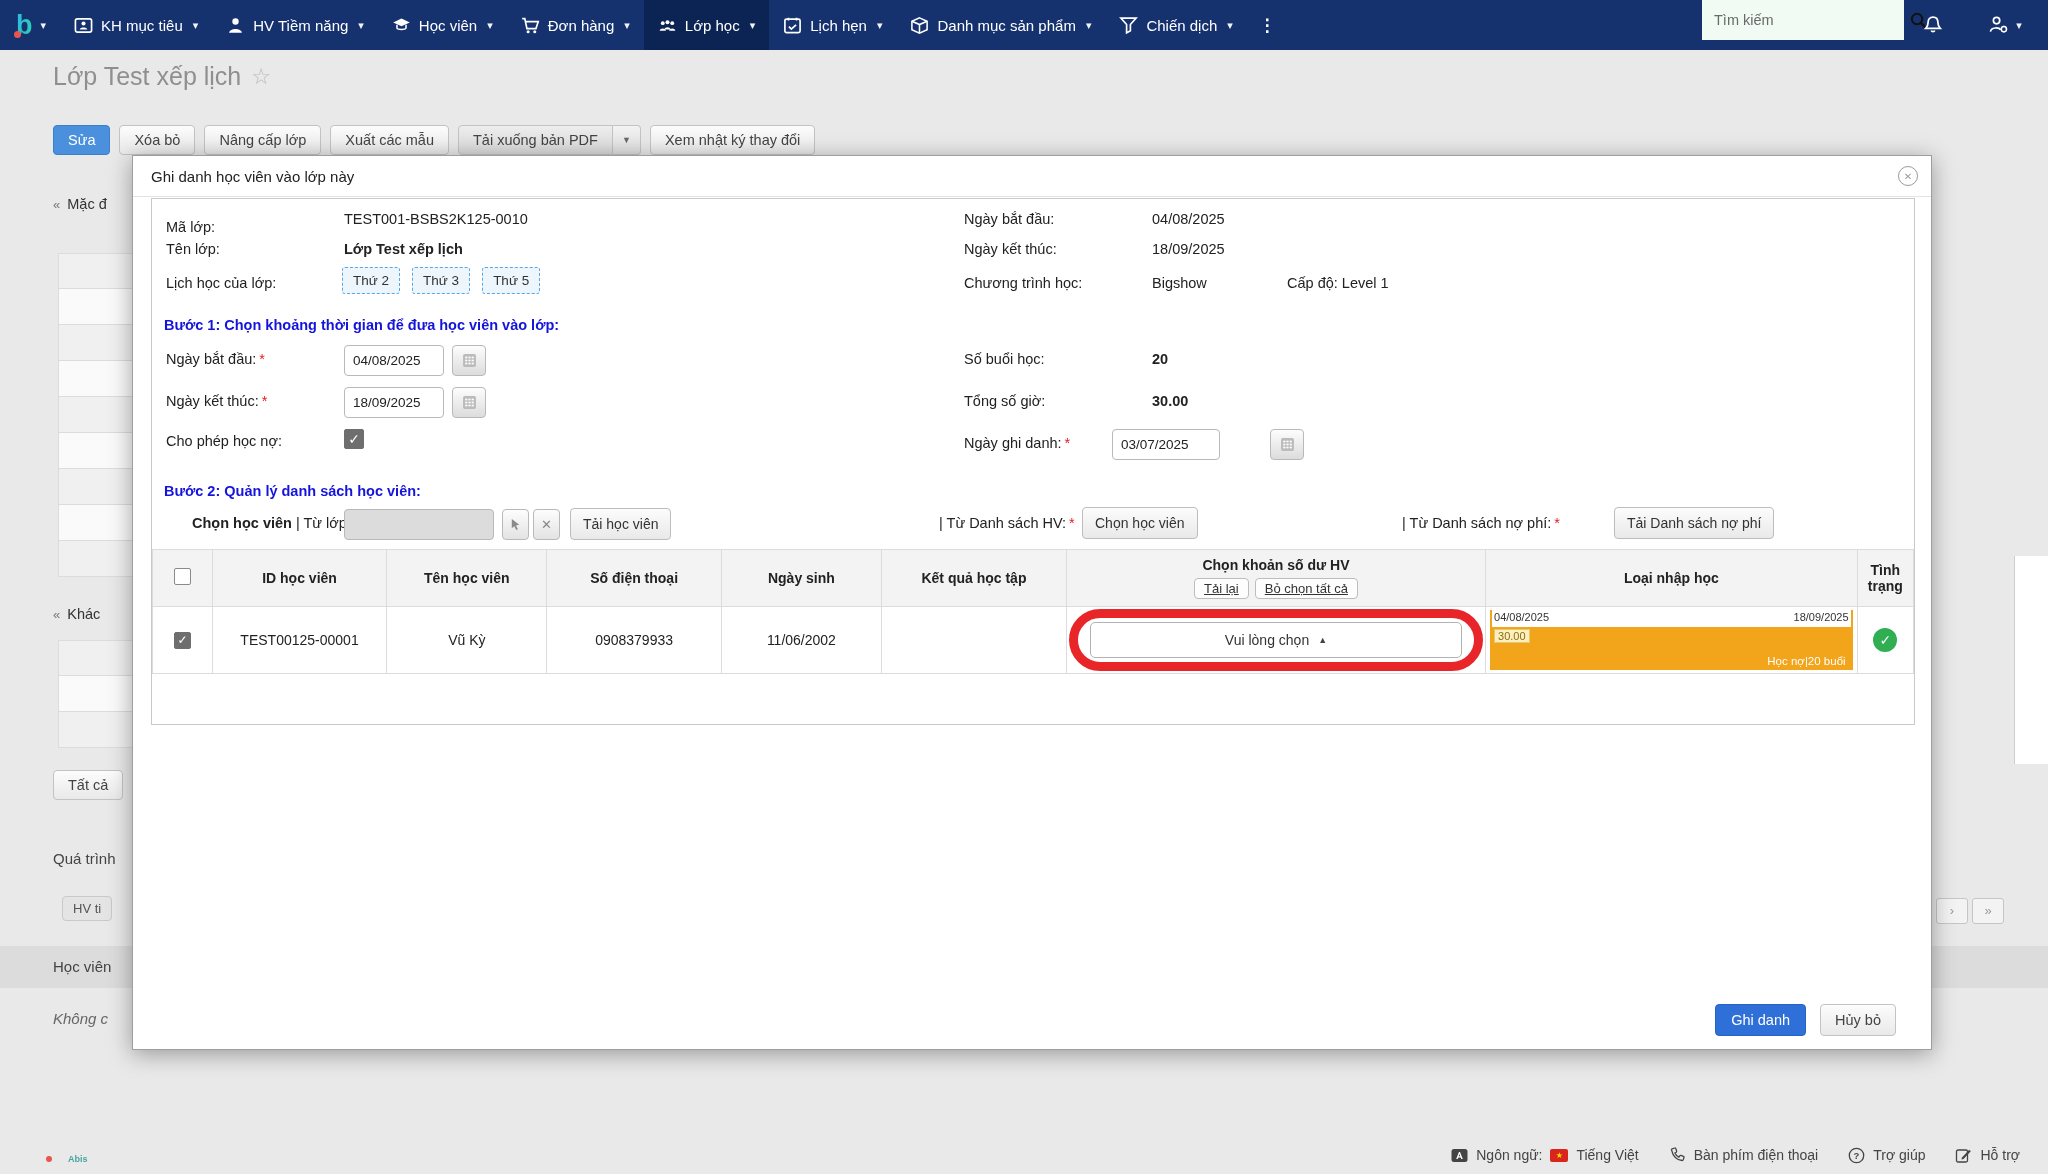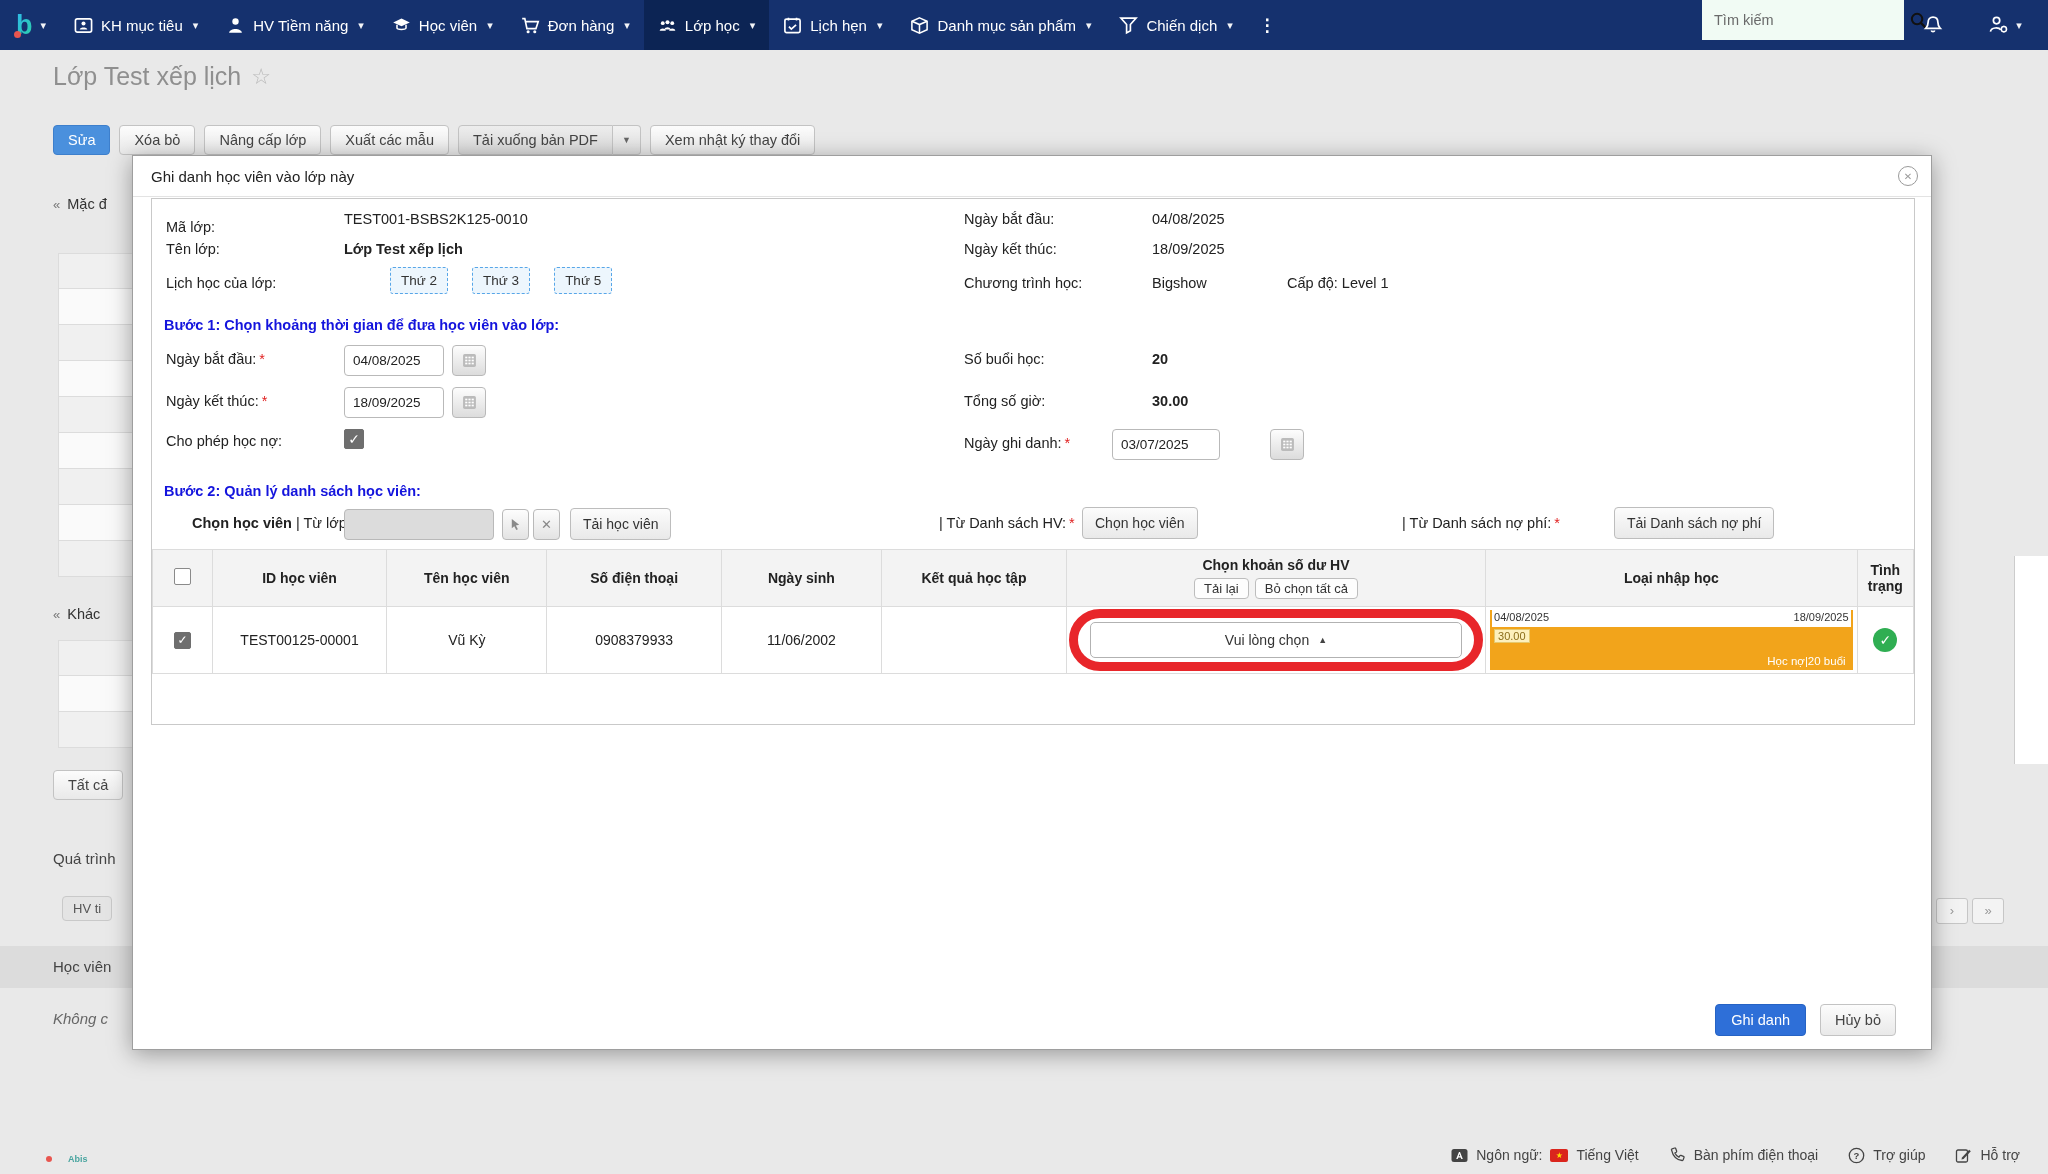--- a/index.html
+++ b/index.html
@@ -78,21 +78,21 @@
     display:flex; align-items:center; padding:0 18px; font-size:15px; color:#222; }
   .modal-close { position:absolute; right:13px; top:10px; width:20px; height:20px; border-radius:50%;
     border:1.5px solid #9a9a9a; color:#9a9a9a; font-size:10px; display:flex; align-items:center; justify-content:center; cursor:pointer; }
 
   .inner { position:absolute; left:18px; top:42px; width:1764px; height:527px; border:1px solid #c9c9c9; }
   .lbl { position:absolute; font-size:14.5px; color:#222; white-space:nowrap; }
   .val { position:absolute; font-size:14.5px; color:#222; white-space:nowrap; }
   .bold { font-weight:bold; }
   .req { color:#e02020; margin-left:3px; }
   .step { position:absolute; color:#1414dd; font-weight:bold; font-size:14.5px; white-space:nowrap; }
-  .chips { position:absolute; display:flex; gap:24px;margin-left:48px; }
+  .chips { position:absolute; display:flex; gap:12px; }
   .chip { padding:5px 10px; border:1px dashed #57a6e8; background:#edf6fd; border-radius:3px; font-size:13.5px; color:#333; }
   .inp { position:absolute; height:31px; border:1px solid #b9b9b9; border-radius:4px; font-size:13.5px;
     padding:0 8px; color:#222; font-family:"Liberation Sans", sans-serif; }
   .inp:disabled, .inp.disabled { background:#dcdcdc; }
   .calbtn { position:absolute; width:34px; height:31px; border:1px solid #b9b9b9; border-radius:4px;
     background:linear-gradient(#fdfdfd,#dcdcdc); display:flex; align-items:center; justify-content:center; cursor:pointer; }
   .sqbtn { position:absolute; width:27px; height:31px; border:1px solid #b9b9b9; border-radius:4px;
     background:linear-gradient(#fdfdfd,#e3e3e3); display:flex; align-items:center; justify-content:center;
     color:#888; font-size:13px; cursor:pointer; }
   .formbtn { position:absolute; height:32px; background:linear-gradient(#fcfcfc,#e9e9e9); border:1px solid #bdbdbd;
@@ -102,21 +102,21 @@
   .cb.checked { background:#6e6e6e; border-color:#6e6e6e; color:#fff; }
   .cb.big { width:20px; height:20px; font-size:14px; }
 
   
   .stu-table { position:absolute; left:0; top:350px; width:100%; border-collapse:collapse; table-layout:fixed; }
   .stu-table th { background:#f3f3f3; border:1px solid #dcdcdc; font-size:14px; font-weight:bold;
     color:#222; height:57px; text-align:center; padding:2px; }
   .stu-table td { border:1px solid #dcdcdc; font-size:14px; color:#222; height:67px; text-align:center; }
   .hbtns { display:flex; gap:6px; justify-content:center; margin-top:5px; }
   .mini-btn { padding:2px 9px; border:1px solid #bdbdbd; border-radius:4px; background:#fdfdfd; font-size:13px;
-    font-weight:normal; color:#333; font-family:"Liberation Sans", sans-serif; cursor:pointer; }
+    font-weight:normal; color:#333; font-family:"Liberation Sans", sans-serif; cursor:pointer;text-decoration:underline; }
   .balance-cell { position:relative; }
   .sel-btn { width:372px; height:36px; border:1px solid #b2b2b2; border-radius:5px; background:#fff;
     font-size:14px; color:#333; display:inline-flex; align-items:center; justify-content:center; gap:9px;
     font-family:"Liberation Sans", sans-serif; cursor:pointer; }
   .sel-btn .caret { font-size:9px; color:#444; }
   .red-oval { position:absolute; left:50%; top:50%; transform:translate(-50%,-50%); width:414px; height:62px;
     border:9px solid #e8262a; border-radius:36px; pointer-events:none; z-index:4; }
   .enroll-cell { padding:3px; }
   .enroll { height:60px; border-left:2px solid #f2a41b; border-right:2px solid #f2a41b; position:relative;
     background:#fff; margin:0 1px; }

